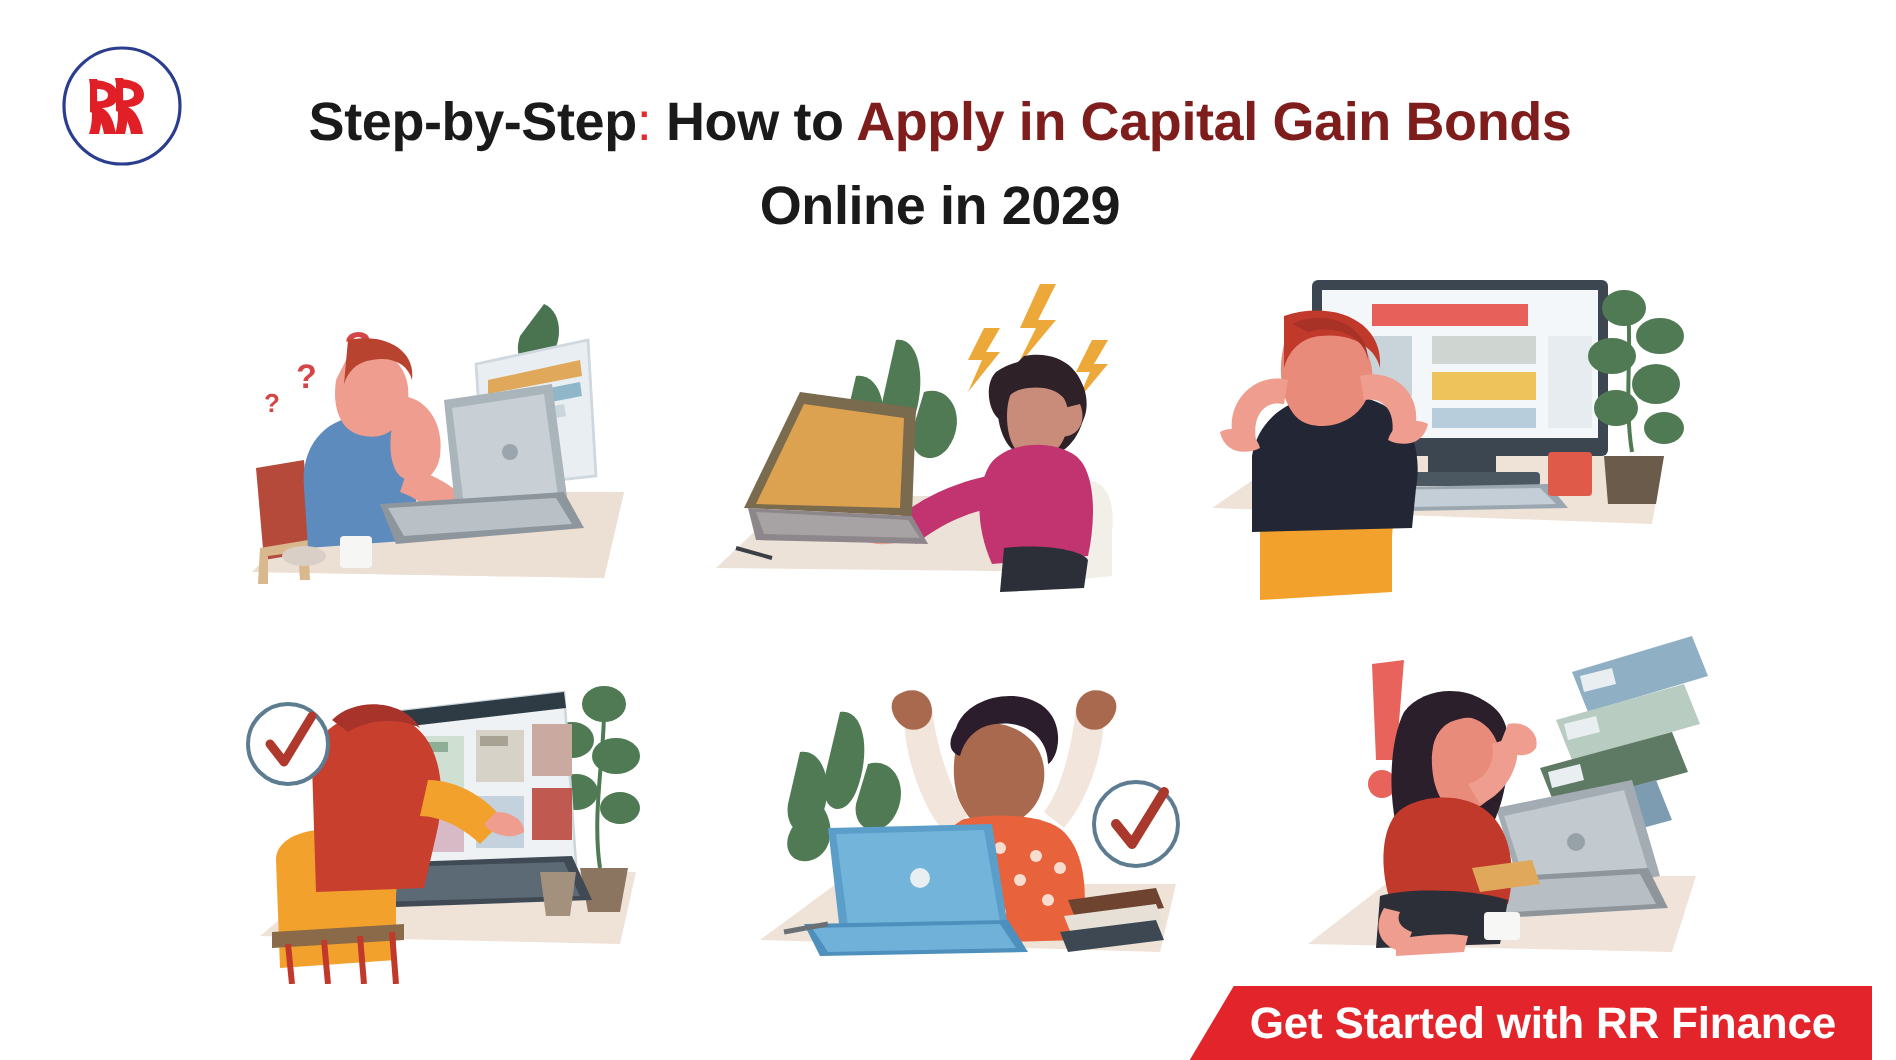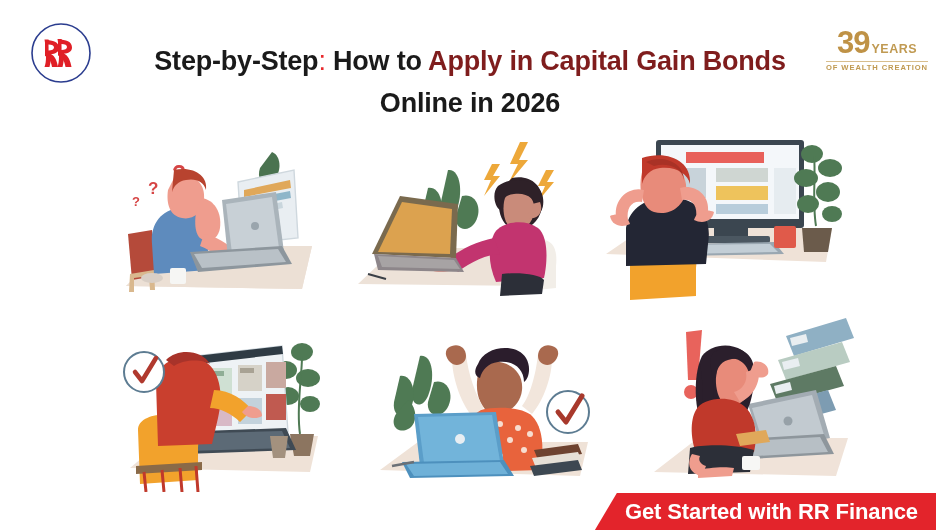--- a/index.html
+++ b/index.html
@@ -148,34 +148,27 @@
         <path d="M29.5 19 C30.5 24.5, 31 30.5, 31 36.5 C31 40.5, 30.5 44, 29.5 47 L34.5 47 C35.5 43, 36 39, 36 34 C36 28, 35 23, 33.5 19 Z"></path>
       </g>
       <path d="M17 22 C24 21, 30 23, 30 28 C30 31, 27 33, 22 33.5" fill="none" stroke="#ffffff" stroke-width="0"></path>
       <g fill="#ffffff">
         <path d="M20.5 24.5 C24 24.5, 26 25.5, 26 27.6 C26 29.6, 23.8 30.6, 20.6 30.6 Z"></path>
         <path d="M33.5 24 C37 24, 39 25, 39 27.1 C39 29.1, 36.8 30.1, 33.6 30.1 Z"></path>
       </g>
     </svg>
   </div>
 
-  <div id="anniversary-badge">
-    <div class="badge-top">
-      <span class="badge-number">39</span>
-      <span class="badge-years">YEARS</span>
-    </div>
-    <span class="badge-sub">OF WEALTH CREATION</span>
-  </div>
 
   <div id="headline">
     <div class="headline-line">
       <span class="hl-plain">Step-by-Step</span><span class="hl-colon">:</span><span class="hl-plain"> How to </span><span class="hl-accent">Apply in Capital Gain Bonds</span>
     </div>
     <div class="headline-line">
-      <span class="hl-plain">Online in 2026</span>
+      <span class="hl-plain">Online in 2029</span>
     </div>
   </div>
 
   <div id="illustration-grid">
 
     <div class="illo-cell" style="left:112px; top:6px;">
       <svg width="215" height="170" viewBox="0 0 215 170">
 
         <path d="M14 152 L56 112 L200 112 L190 155 Z" fill="#f0e2d8"></path>
         <path d="M14 152 L56 112 L200 112 L190 155 Z" fill="#ece0d5"></path>

